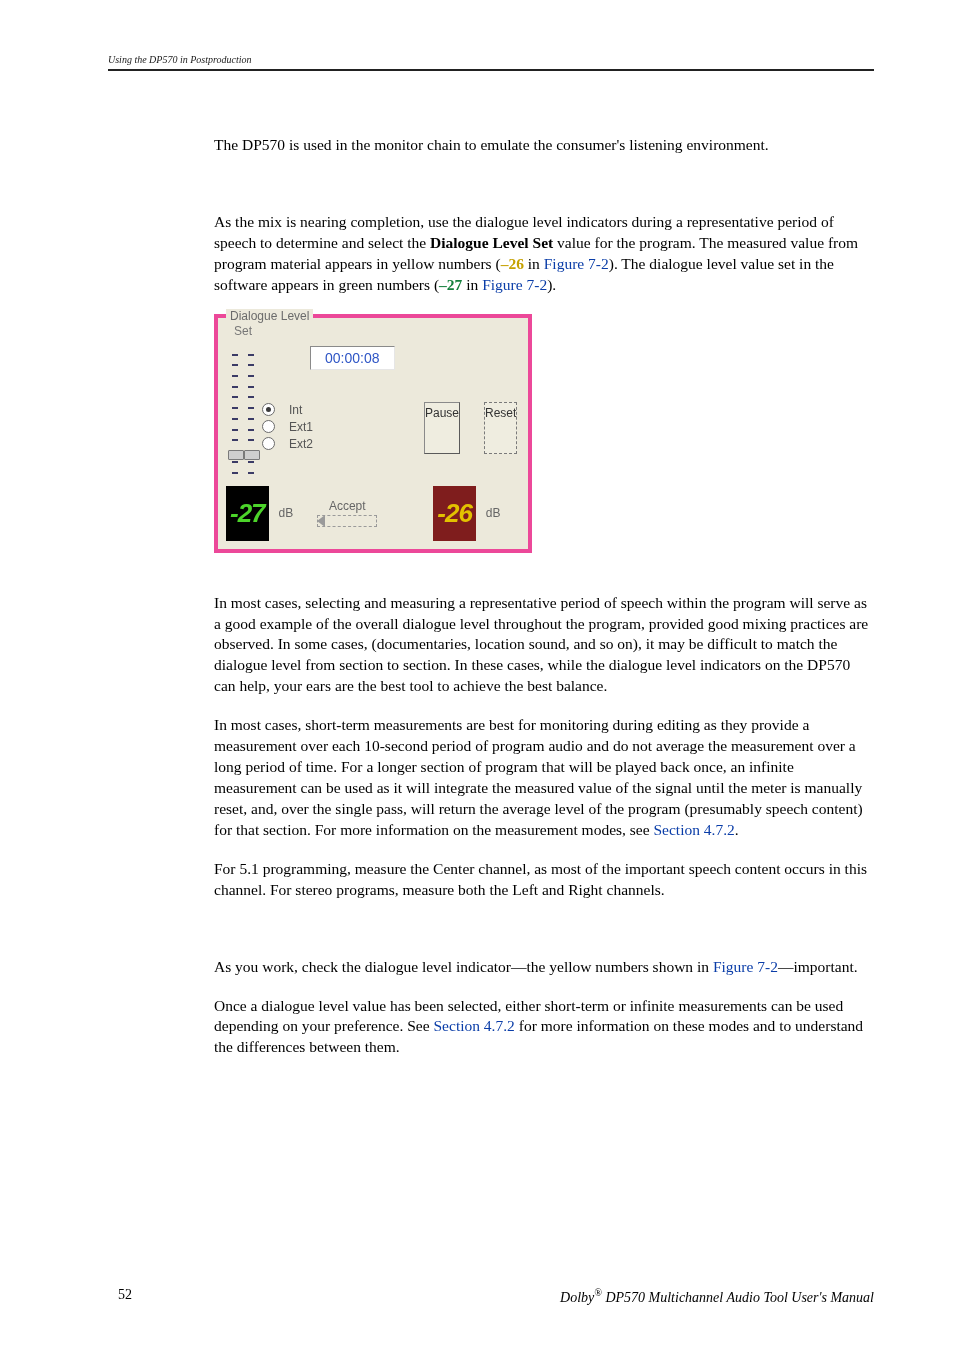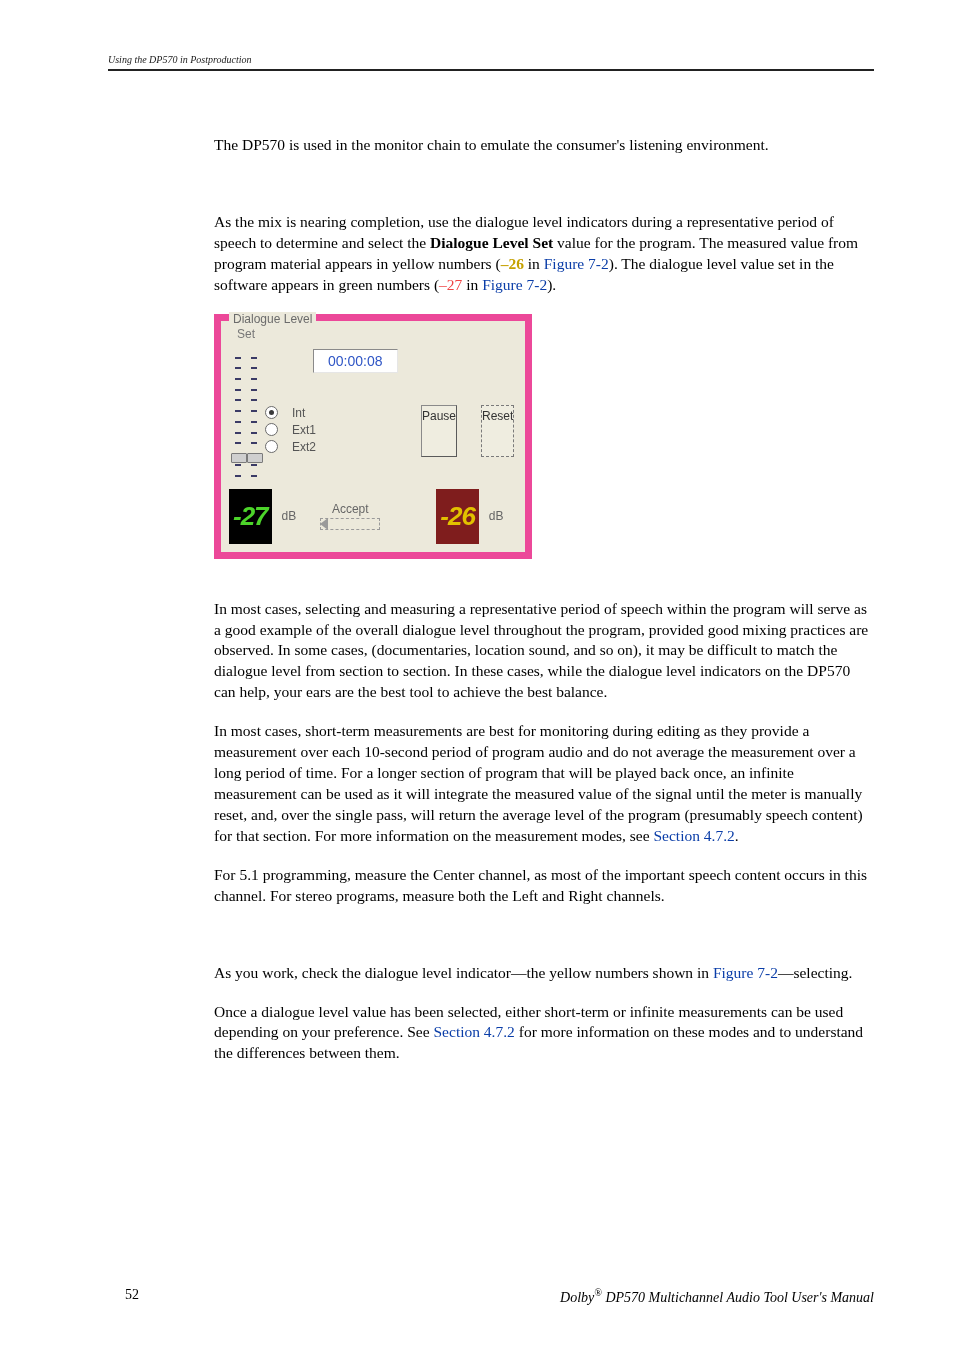--- a/index.html
+++ b/index.html
@@ -29,27 +29,27 @@
   }
   .para {
     font-size: 15.5px;
     line-height: 1.35;
     margin: 0 0 18px 0;
     text-align: left;
   }
   .gap-large { margin-bottom: 56px; }
   .bold { font-weight: bold; }
   .yellow { color: #c5a100; font-weight: bold; }
-  .green  { color: #ef4444; font-weight: normal; }
+  .green  { color: #15803d; font-weight: bold; }
   .link   { color: #0a3da8; }
   .figure-wrap {
     margin: 6px 0 40px 0;
     width: 318px;
     background: #ece9db;
-    border: 7px solid #ec4899;
+    border: 4px solid #ec4899;
     font-family: Tahoma, Arial, sans-serif;
     font-size: 12px;
     color: #6b6b6b;
     position: relative;
     padding: 6px 8px 8px 8px;
     box-sizing: border-box;
   }
   .groupbox-title {
     background: #ece9db;
     position: absolute;
@@ -156,21 +156,21 @@
   }
   .accept-arrow::before{
     content:""; position:absolute; left:-1px; top:-1px;
     border-top:6px solid transparent;
     border-bottom:6px solid transparent;
     border-right:8px solid #9a9a9a;
   }
   .footer {
     position: absolute;
     bottom: 44px;
-    left: 125px;
+    left: 118px;
     right: 80px;
     display: flex;
     justify-content: space-between;
     font-size: 14px;
   }
   .footer .pn { font-weight: normal; }
   .footer .book { font-style: italic; }
   .sup { font-size: 10px; vertical-align: super; }
 </style>
 </head>
@@ -268,21 +268,21 @@
 
     <p class="para">In most cases, selecting and measuring a representative period of speech within the program will serve as a good example of the overall dialogue level throughout the program, provided good mixing practices are observed. In some cases, (documentaries, location sound, and so on), it may be difficult to match the dialogue level from section to section. In these cases, while the dialogue level indicators on the DP570 can help, your ears are the best tool to achieve the best balance.</p>
 
     <p class="para">
       <span>In most cases, short-term measurements are best for monitoring during editing as they provide a measurement over each 10-second period of program audio and do not average the measurement over a long period of time. For a longer section of program that will be played back once, an infinite measurement can be used as it will integrate the measured value of the signal until the meter is manually reset, and, over the single pass, will return the average level of the program (presumably speech content) for that section. For more information on the measurement modes, see </span><span class="link">Section 4.7.2</span><span>.</span>
     </p>
 
     <p class="para gap-large">For 5.1 programming, measure the Center channel, as most of the important speech content occurs in this channel. For stereo programs, measure both the Left and Right channels.</p>
 
     <p class="para">
-      <span>As you work, check the dialogue level indicator—the yellow numbers shown in </span><span class="link">Figure 7-2</span><span>—selecting.</span>
+      <span>As you work, check the dialogue level indicator—the yellow numbers shown in </span><span class="link">Figure 7-2</span><span>—important.</span>
     </p>
 
     <p class="para">
       <span>Once a dialogue level value has been selected, either short-term or infinite measurements can be used depending on your preference. See </span><span class="link">Section 4.7.2</span><span> for more information on these modes and to understand the differences between them.</span>
     </p>
   </div>
 </div>
 
 <div class="footer">
   <span class="pn">52</span>

